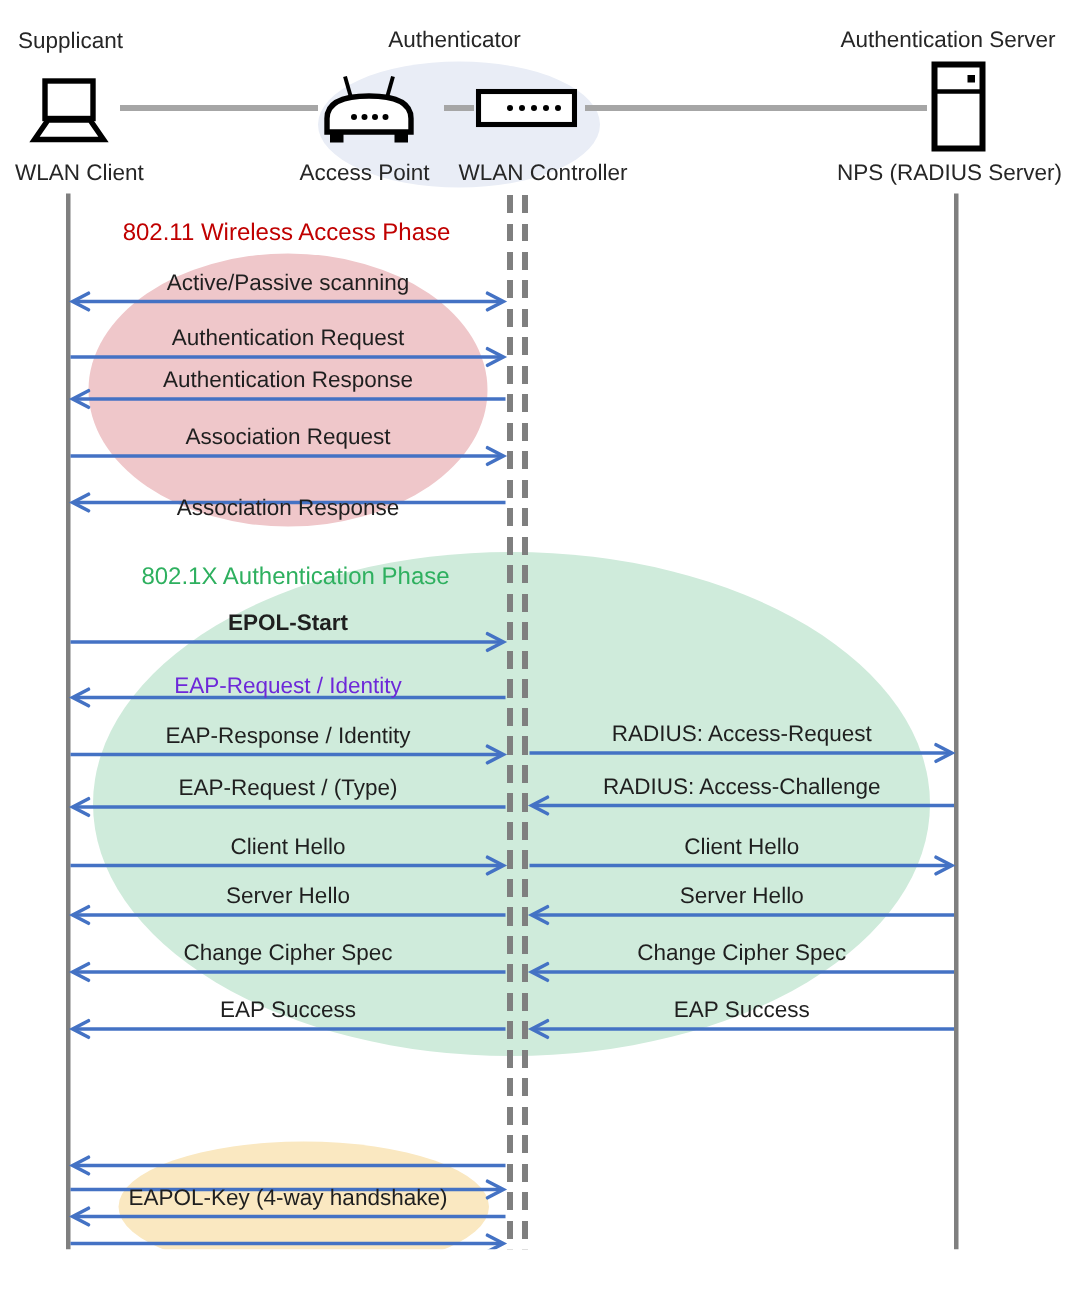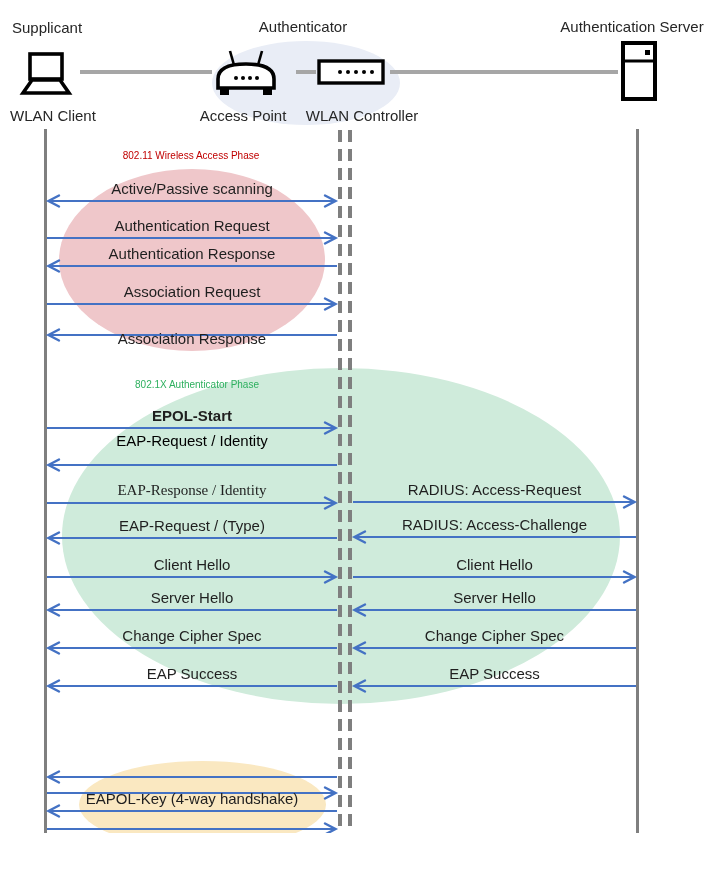--- a/index.html
+++ b/index.html
@@ -3,21 +3,21 @@
 <meta charset="utf-8">
 <style>
   html,body{margin:0;padding:0;background:#fff;}
   #stage{
     position:relative;width:713px;height:833px;background:#fff;overflow:hidden;
     font-family:"Liberation Sans","DejaVu Sans",sans-serif;color:#1f1f1f;
   }
   .lbl{position:absolute;font-size:15px;white-space:nowrap;color:#262626;}
   .centered{transform:translateX(-50%);}
   .ellipse{position:absolute;border-radius:50%;}
-  .phase-title{position:absolute;font-size:10px;text-align:center;white-space:pre-line;
+  .phase-title{position:absolute;font-size:16px;text-align:center;white-space:pre-line;
     transform:translateX(-50%);line-height:19px;}
   .lifeline{position:absolute;width:3px;background:#7f7f7f;}
   .lifeline-dashed{position:absolute;width:4px;
     background:repeating-linear-gradient(to bottom,#7f7f7f 0 12px,transparent 12px 19px);}
   .connector{position:absolute;height:4px;background:#a6a6a6;top:70px;}
   .icon{position:absolute;}
   .msg-label{position:absolute;font-size:15px;white-space:nowrap;transform:translateX(-50%);
     color:#1f1f1f;}
   .msg-arrow{position:absolute;overflow:visible;}
 </style>
@@ -68,28 +68,29 @@
 
   <svg class="icon" style="left:620px;top:40px;" width="38" height="62" viewBox="0 0 38 62">
     <rect x="3" y="3" width="32" height="56" fill="#fff" stroke="#000" stroke-width="4"></rect>
     <line x1="3" y1="21" x2="35" y2="21" stroke="#000" stroke-width="3"></line>
     <rect x="25" y="10" width="5" height="5" fill="#000"></rect>
   </svg>
 
   <div class="lbl" style="left:10px;top:107px;">WLAN Client</div>
   <div class="lbl centered" style="left:243px;top:107px;">Access Point</div>
   <div class="lbl centered" style="left:362px;top:107px;">WLAN Controller</div>
+  <div class="lbl centered" style="left:633px;top:107px;">NPS (RADIUS Server)</div>
 
   <div class="lifeline" style="left:44px;top:129px;height:731px;"></div>
   <div class="lifeline-dashed" style="left:338px;top:130px;height:722px;"></div>
   <div class="lifeline-dashed" style="left:348px;top:130px;height:722px;"></div>
   <div class="lifeline" style="left:636px;top:129px;height:727px;"></div>
 
   <div class="phase-title" style="left: 191px; top: 146px; color: rgb(192, 0, 0);">802.11 Wireless Access Phase</div>
-  <div class="phase-title" style="left: 197px; top: 375px; color: rgb(46, 176, 95);">802.1X Authenticator Phase</div>
+  <div class="phase-title" style="left: 197px; top: 375px; color: rgb(46, 176, 95);">802.1X Authentication Phase</div>
 
   <div id="messages">
       <svg width="290" height="16" class="msg-arrow" style="left: 47px; top: 193px;">
         <line x1="3" x2="287" y1="8" y2="8" stroke="#4472C4" stroke-width="2.2"></line>
         <polyline points="278,2.5 288.5,8 278,13.5" fill="none" stroke="#4472C4" stroke-width="2.4" stroke-linecap="round"></polyline>
         <polyline points="12,2.5 1.5,8 12,13.5" fill="none" stroke="#4472C4" stroke-width="2.4" stroke-linecap="round"></polyline>
       </svg>
       <div class="msg-label" style="left: 192px; top: 180px; color: rgb(31, 31, 31);">Active/Passive scanning</div>
       <svg width="290" height="16" class="msg-arrow" style="left: 47px; top: 230px;">
         <line x1="0" x2="287" y1="8" y2="8" stroke="#4472C4" stroke-width="2.2"></line>
@@ -113,26 +114,26 @@
       <div class="msg-label" style="left: 192px; top: 330px; color: rgb(31, 31, 31);">Association Response</div>
       <svg width="290" height="16" class="msg-arrow" style="left: 47px; top: 420px;">
         <line x1="0" x2="287" y1="8" y2="8" stroke="#4472C4" stroke-width="2.2"></line>
         <polyline points="278,2.5 288.5,8 278,13.5" fill="none" stroke="#4472C4" stroke-width="2.4" stroke-linecap="round"></polyline>
       </svg>
       <div class="msg-label" style="left: 192px; top: 407px; color: rgb(31, 31, 31); font-weight: bold;">EPOL-Start</div>
       <svg width="290" height="16" class="msg-arrow" style="left: 47px; top: 457px;">
         <line x1="3" x2="290" y1="8" y2="8" stroke="#4472C4" stroke-width="2.2"></line>
         <polyline points="12,2.5 1.5,8 12,13.5" fill="none" stroke="#4472C4" stroke-width="2.4" stroke-linecap="round"></polyline>
       </svg>
-      <div class="msg-label" style="left: 192px; top: 432px; color: #000000; text-align: right;">EAP-Request / Identity</div>
+      <div class="msg-label" style="left: 192px; top: 449px; color: #6d28d9; text-align: right;">EAP-Request / Identity</div>
       <svg width="290" height="16" class="msg-arrow" style="left: 47px; top: 495px;">
         <line x1="0" x2="287" y1="8" y2="8" stroke="#4472C4" stroke-width="2.2"></line>
         <polyline points="278,2.5 288.5,8 278,13.5" fill="none" stroke="#4472C4" stroke-width="2.4" stroke-linecap="round"></polyline>
       </svg>
-      <div class="msg-label" style="left: 192px; top: 482px; color: rgb(31, 31, 31); font-family: Liberation Serif, serif;">EAP-Response / Identity</div>
+      <div class="msg-label" style="left: 192px; top: 482px; color: rgb(31, 31, 31);">EAP-Response / Identity</div>
       <svg width="283" height="16" class="msg-arrow" style="left: 353px; top: 494px;">
         <line x1="0" x2="280" y1="8" y2="8" stroke="#4472C4" stroke-width="2.2"></line>
         <polyline points="271,2.5 281.5,8 271,13.5" fill="none" stroke="#4472C4" stroke-width="2.4" stroke-linecap="round"></polyline>
       </svg>
       <div class="msg-label" style="left: 494.5px; top: 481px; color: rgb(31, 31, 31);">RADIUS: Access-Request</div>
       <svg width="290" height="16" class="msg-arrow" style="left: 47px; top: 530px;">
         <line x1="3" x2="290" y1="8" y2="8" stroke="#4472C4" stroke-width="2.2"></line>
         <polyline points="12,2.5 1.5,8 12,13.5" fill="none" stroke="#4472C4" stroke-width="2.4" stroke-linecap="round"></polyline>
       </svg>
       <div class="msg-label" style="left: 192px; top: 517px; color: rgb(31, 31, 31);">EAP-Request / (Type)</div>

